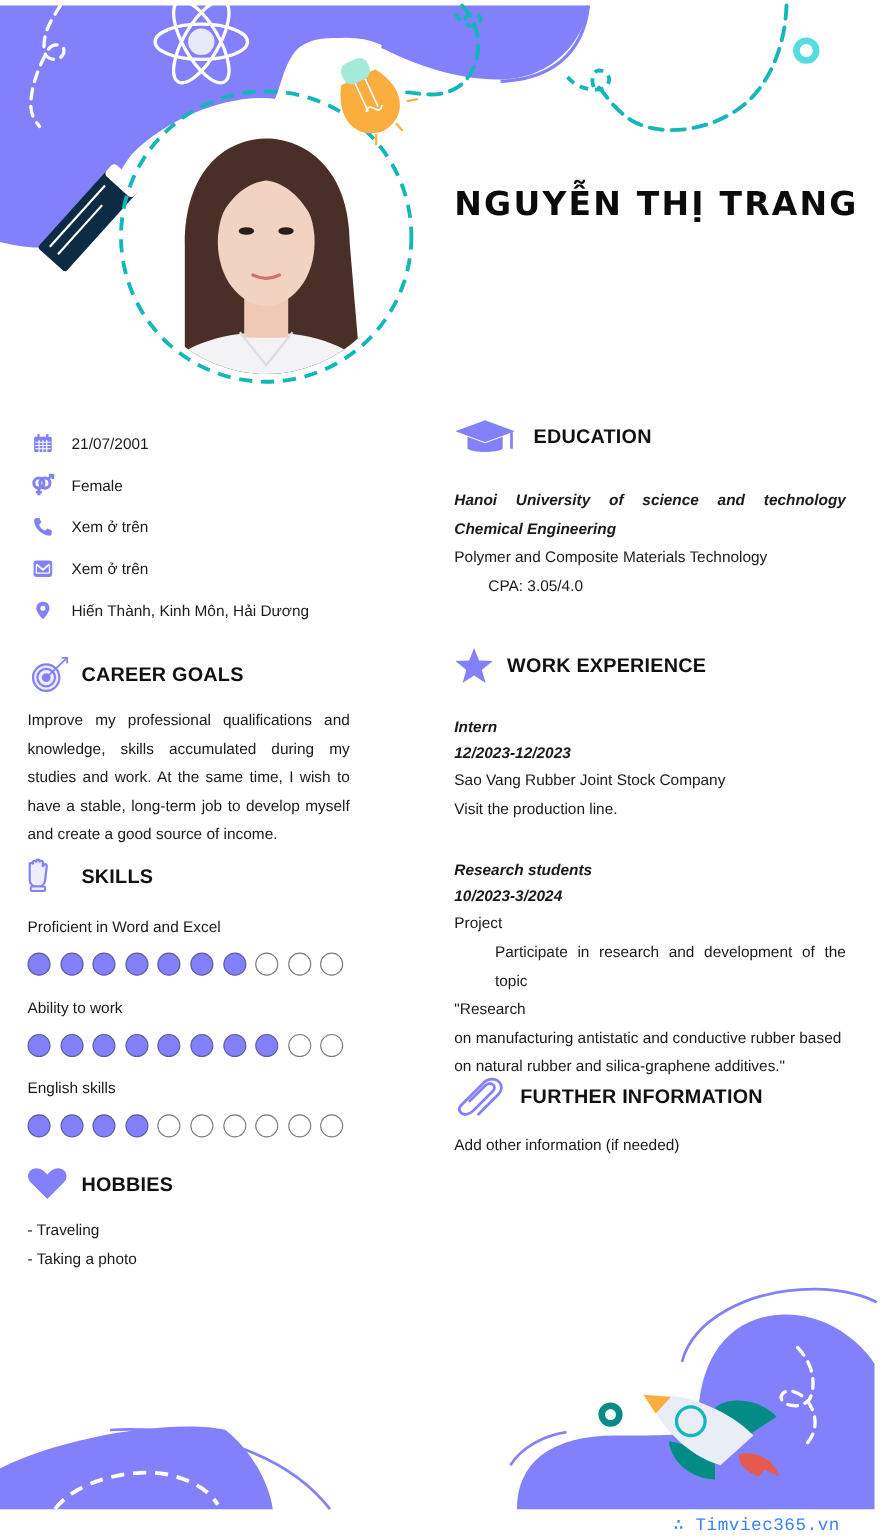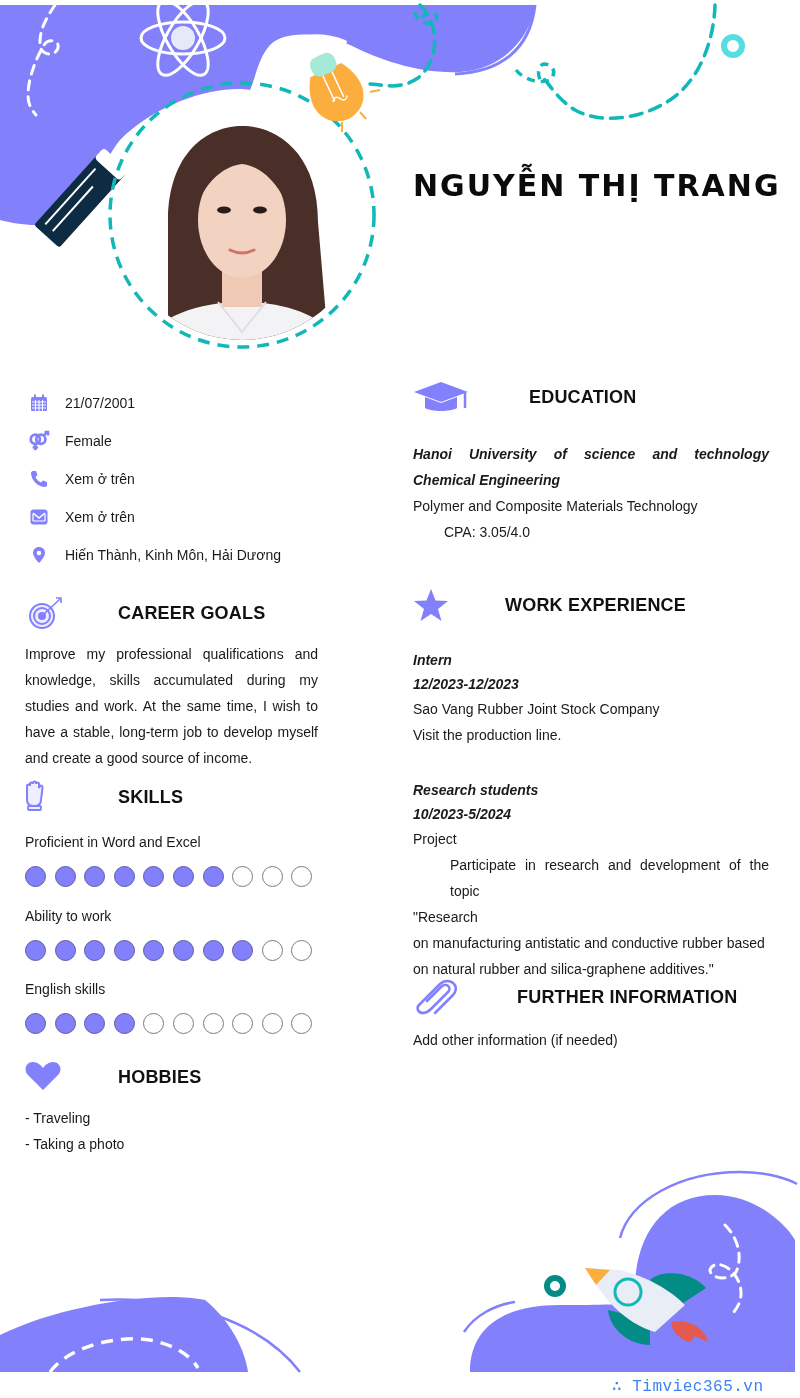--- a/index.html
+++ b/index.html
@@ -11,21 +11,21 @@
     font-family: "DejaVu Sans", sans-serif; font-weight: bold;
     font-size: 30px; letter-spacing: 2px; color: #0b0b0b; white-space: nowrap;
   }
   .photo {
     position: absolute; left: 118px; top: 92px; width: 248px; height: 248px;
     border-radius: 50%; overflow: hidden; background: #ffffff;
   }
   .info { position: absolute; left: 28px; top: 384px; width: 300px; }
   .info-row { display: flex; align-items: center; height: 38px; font-size: 14px; color: #1a1a1a; }
   .info-row .ic { width: 22px; height: 22px; display: flex; align-items: center; justify-content: center; margin-right: 15px; }
-  .section-head { position: absolute; display: flex; align-items: center; gap: 44px; }
+  .section-head { position: absolute; display: flex; align-items: center; }
   .section-head .title { font-weight: bold; font-size: 18px; color: #111; letter-spacing: 0.2px; }
   .para { position: absolute; font-size: 14px; line-height: 26px; color: #1a1a1a; text-align: justify; }
   .bold { font-weight: bold; font-style: italic; }
   .skill { position: absolute; left: 25px; width: 300px; }
   .skill-label { font-size: 14px; color: #1a1a1a; height: 24px; line-height: 24px; }
   .dots { display: flex; gap: 8.6px; margin-top: 12px; }
   .dot { width: 21px; height: 21px; border-radius: 50%; border: 1.5px solid #7a7a8a; background: #fff; }
   .dot.on { background: #8280fb; border-color: #5e5c9c; }
   .footer-mark {
     position: absolute; left: 612px; top: 1376px; font-family: "Liberation Mono", monospace;
@@ -281,21 +281,21 @@
   <span class="title">WORK EXPERIENCE</span>
 </div>
 <div class="para" style="left:413px; top:648px; width:356px;">
   <div class="bold" style="line-height:24px;">Intern</div>
   <div class="bold" style="line-height:24px;">12/2023-12/2023</div>
   <div>Sao Vang Rubber Joint Stock Company</div>
   <div>Visit the production line.</div>
 </div>
 <div class="para" style="left:413px; top:778px; width:356px;">
   <div class="bold" style="line-height:24px;">Research students</div>
-  <div class="bold" style="line-height:24px;">10/2023-5/2024</div>
+  <div class="bold" style="line-height:24px;">10/2023-3/2024</div>
   <div>Project</div>
   <div style="text-align:justify; text-align-last:justify;margin-left:37px;">Participate in research and development of the topic</div>
   <div>"Research</div>
   <div>on manufacturing antistatic and conductive rubber based</div>
   <div>on natural rubber and silica-graphene additives."</div>
 </div>
 
 <div class="section-head" style="left:413px; top:978px;">
   <span style="width:46px; height:38px; display:block; margin-right:14px;">
     <svg width="46" height="38" viewBox="0 0 46 38">

